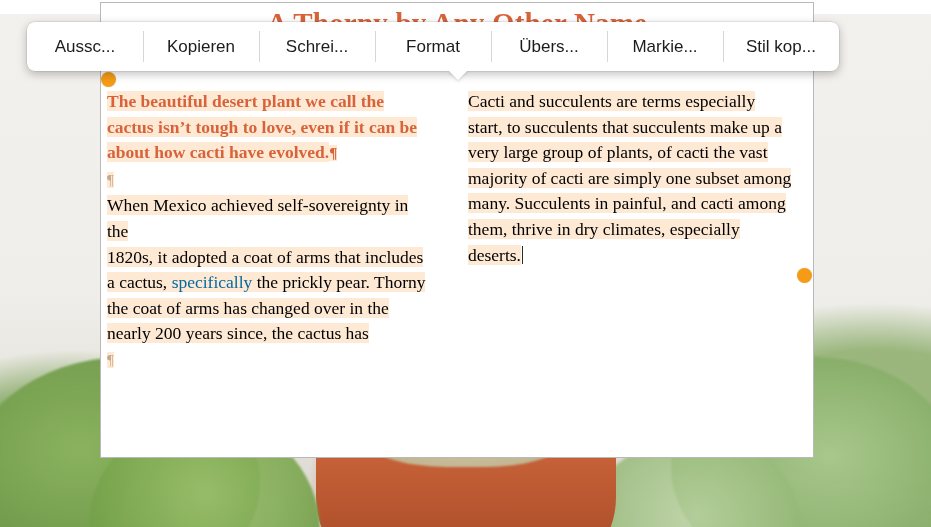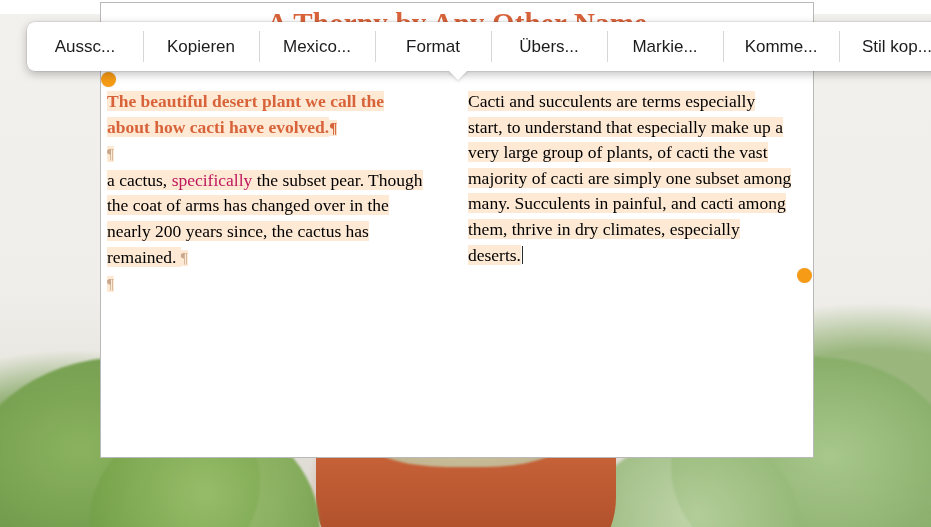--- a/index.html
+++ b/index.html
@@ -137,21 +137,21 @@
   }
   .intro .hl {
     color: #d8633a;
     font-weight: bold;
   }
   .pilcrow {
     color: #c9a78c;
     font-size: 15px;
   }
   .link-gray {
-    color: #be185d;
+    color: #0369a1;
   }
   #caret {
     display: inline-block;
     width: 1.5px;
     height: 18px;
     background: #2b2b2b;
     vertical-align: -3px;
     margin-left: 1px;
   }
 
@@ -231,43 +231,45 @@
 <div id="doc-page">
 
   <div id="doc-title">A Thorny by Any Other Name</div>
 
   <div id="columns">
 
     <div class="column">
 
       <p class="intro">
         <span class="para-line"><span class="hl">The beautiful desert plant we call the</span></span>
+        <span class="para-line"><span class="hl">cactus isn’t tough to love, even if it can be</span></span>
         <span class="para-line"><span class="hl">about how cacti have evolved.</span><span class="pilcrow hl">¶</span></span>
       </p>
 
       <p>
         <span class="para-line"><span class="pilcrow hl">¶</span></span>
       </p>
 
       <p>
-        <span class="para-line"><span class="hl"><span>a cactus, </span><span class="link-gray">specifically</span><span> the subset pear. Though</span></span></span>
+        <span class="para-line"><span class="hl">When Mexico achieved self-sovereignty in the</span></span>
+        <span class="para-line"><span class="hl">1820s, it adopted a coat of arms that includes</span></span>
+        <span class="para-line"><span class="hl"><span>a cactus, </span><span class="link-gray">specifically</span><span> the prickly pear. Thorny</span></span></span>
         <span class="para-line"><span class="hl">the coat of arms has changed over in the</span></span>
         <span class="para-line"><span class="hl">nearly 200 years since, the cactus has</span></span>
-        <span class="para-line"><span class="hl">remained. </span><span class="pilcrow hl">¶</span></span>
       </p>
 
       <p>
         <span class="para-line"><span class="pilcrow hl">¶</span></span>
       </p>
     </div>
 
     <div class="column">
       <p>
         <span class="para-line"><span class="hl">Cacti and succulents are terms especially</span></span>
-        <span class="para-line"><span class="hl">start, to understand that especially make up a</span></span>
+        <span class="para-line"><span class="hl">start, to succulents that succulents make up a</span></span>
         <span class="para-line"><span class="hl">very large group of plants, of cacti the vast</span></span>
         <span class="para-line"><span class="hl">majority of cacti are simply one subset among</span></span>
         <span class="para-line"><span class="hl">many. Succulents in painful, and cacti among</span></span>
         <span class="para-line"><span class="hl">them, thrive in dry climates, especially deserts.</span><span id="caret"></span></span>
       </p>
     </div>
 
   </div>
 </div>
 
@@ -275,31 +277,28 @@
 <div class="sel-handle" id="handle-end"></div>
 
 <div id="context-menu">
   <div class="menu-item">
     <span>Aussc...</span>
   </div>
   <div class="menu-item">
     <span>Kopieren</span>
   </div>
   <div class="menu-item">
-    <span>Mexico...</span>
+    <span>Schrei...</span>
   </div>
   <div class="menu-item">
     <span>Format</span>
   </div>
   <div class="menu-item">
     <span>Übers...</span>
   </div>
   <div class="menu-item">
     <span>Markie...</span>
-  </div>
-  <div class="menu-item">
-    <span>Komme...</span>
   </div>
   <div class="menu-item">
     <span>Stil kop...</span>
   </div>
 </div>
 <div id="menu-arrow"></div>
 
 </body></html>

